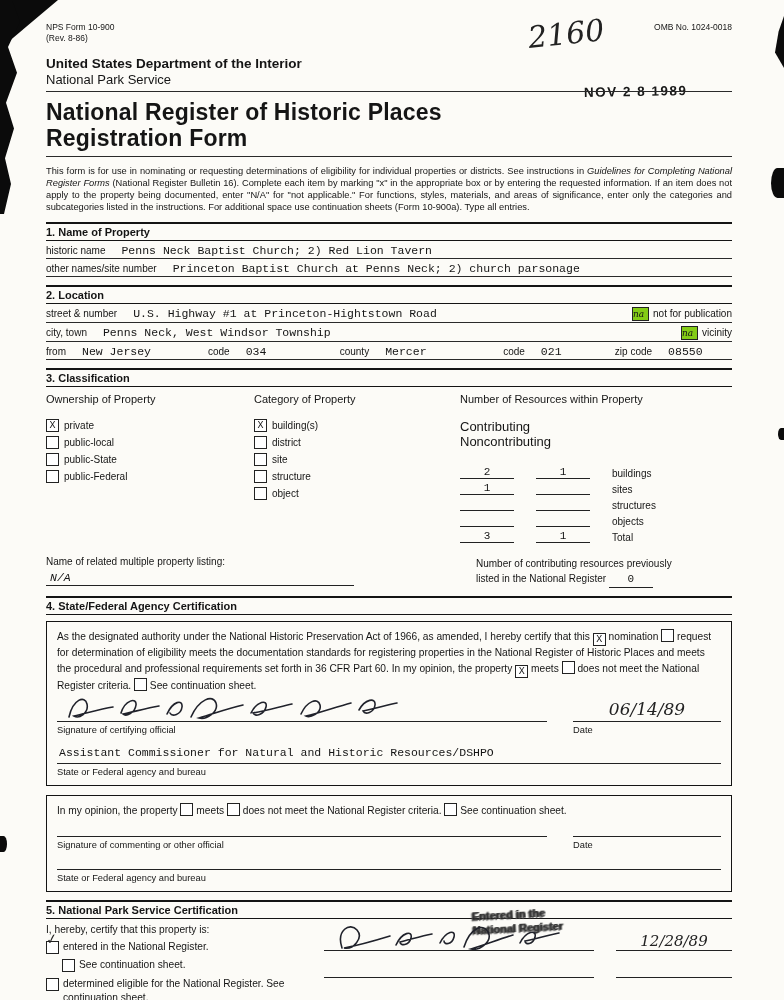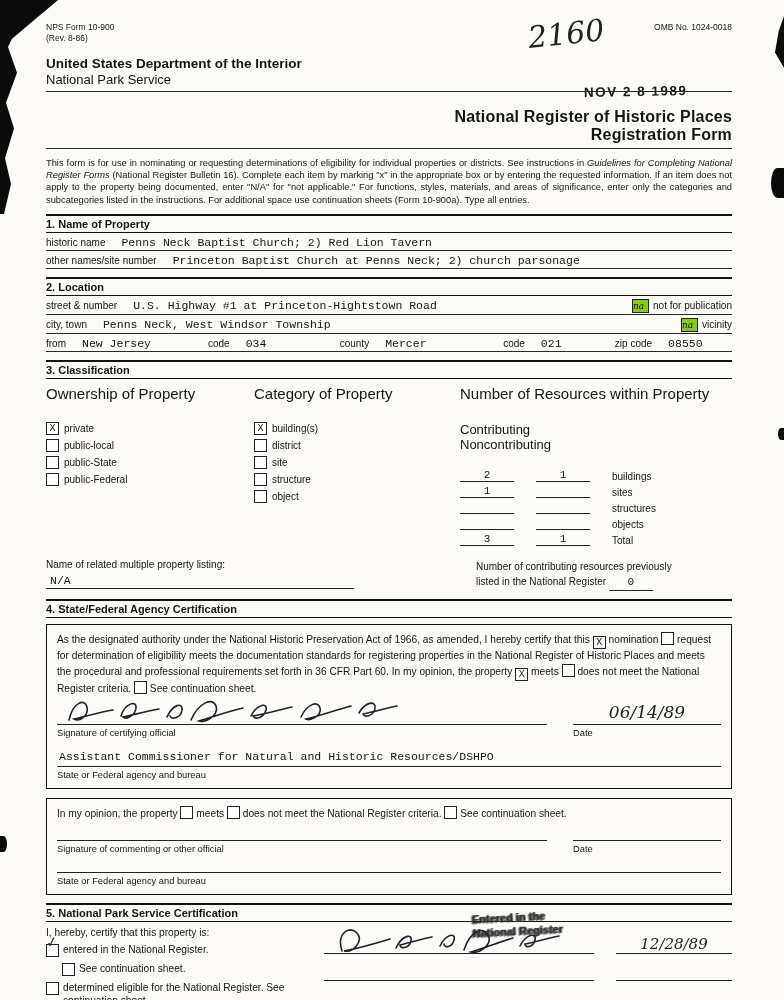--- a/index.html
+++ b/index.html
@@ -8,48 +8,48 @@
   .content{position:absolute;left:46px;top:22px;width:686px;}
   .art{position:absolute;background:#0b0b0b;}
   .meta-row{display:flex;justify-content:space-between;font-size:8.5px;line-height:1.3;}
   .hand{font-family:"DejaVu Serif",serif;font-style:italic;}
   .hand-num{position:absolute;left:528px;top:16px;font-size:30px;transform:rotate(-6deg);color:#222;}
   .dept{font-weight:bold;font-size:13.5px;margin-top:12px;}
   .service{font-size:13px;margin-top:1px;}
   .date-stamp{position:absolute;left:584px;top:84px;font-weight:bold;font-size:13.5px;
               letter-spacing:1.5px;transform:rotate(-1deg);color:#181818;}
   .thin-rule{border:none;border-top:1px solid #2a2a2a;margin:4px 0 0;}
-  .title{font-size:16px;font-weight:bold;line-height:1.12;margin-top:16px;letter-spacing:.2px;text-align:right;}
+  .title{font-size:23px;font-weight:bold;line-height:1.12;margin-top:8px;letter-spacing:.2px;}
   .instructions{font-size:9.3px;line-height:1.32;margin:8px 0 0;text-align:justify;}
   .sec-hdr{margin-top:8px;border-top:2.5px solid #141414;border-bottom:1px solid #141414;
            font-weight:bold;font-size:11px;padding:2px 0;}
   .frow{display:flex;align-items:baseline;border-bottom:1px solid #2a2a2a;
         padding-bottom:1px;margin-top:3px;font-size:10px;}
   .flabel{padding-right:16px;white-space:nowrap;}
   .fval{font-family:"Liberation Mono","DejaVu Sans Mono",monospace;font-size:11.5px;white-space:nowrap;}
   .typed{font-family:"Liberation Mono","DejaVu Sans Mono",monospace;font-size:11.5px;}
   .grow{flex:1;}
   .na-box{flex:none;width:15px;height:12px;border:1px solid #222;font-size:9px;text-align:left;
           line-height:12px;margin:0 4px 0 10px;background:#84cc16;}
   .cb{display:inline-block;width:11px;height:11px;border:1.2px solid #222;background:#fff;
       font-family:"Liberation Mono",monospace;font-size:10px;line-height:11px;text-align:center;
       vertical-align:-2px;position:relative;}
   .cols3{display:flex;margin-top:6px;font-size:10px;}
   .col-own{width:208px;}
   .col-cat{width:206px;}
   .col-res{flex:1;}
-  .col-hdr{font-size:15px;margin-bottom:20px;}
+  .col-hdr{font-size:11px;margin-bottom:14px;}
   .cb-row{margin:4px 0;display:flex;align-items:center;gap:5px;}
   .res-head{display:flex;font-size:13px;margin-bottom:17px;flex-direction:column;}
   .res-head span:first-child{width:76px;}
   .res-row{display:flex;align-items:flex-end;margin:3px 0;font-size:10px;}
   .res-num{width:54px;border-bottom:1px solid #222;text-align:center;margin-right:22px;
            font-family:"Liberation Mono",monospace;font-size:11px;min-height:12px;}
   .related-wrap{display:flex;justify-content:space-between;margin-top:10px;font-size:10px;}
-  .rel-line{border-bottom:1px solid #222;width:300px;margin-top:4px;padding:0 4px 1px;}
+  .rel-line{border-bottom:1px solid #222;width:300px;margin-top:4px;padding:0 4px 1px;font-style:italic;}
   .prev-box{width:256px;line-height:1.5;}
   .prev-val{display:inline-block;width:44px;border-bottom:1px solid #222;text-align:center;
             font-family:"Liberation Mono",monospace;font-size:11px;}
   .cert-box{border:1.5px solid #141414;margin-top:6px;padding:7px 10px 6px;font-size:10.2px;line-height:1.42;}
   .sig-row{display:flex;align-items:flex-end;margin-top:2px;}
   .sig-area{flex:1;border-bottom:1px solid #222;height:26px;position:relative;}
   .sig-area svg{position:absolute;left:4px;bottom:-4px;}
   .date-area{width:148px;border-bottom:1px solid #222;margin-left:26px;height:26px;
              display:flex;align-items:flex-end;justify-content:center;}
   .lbl-row{display:flex;font-size:9.3px;margin-top:2px;}

